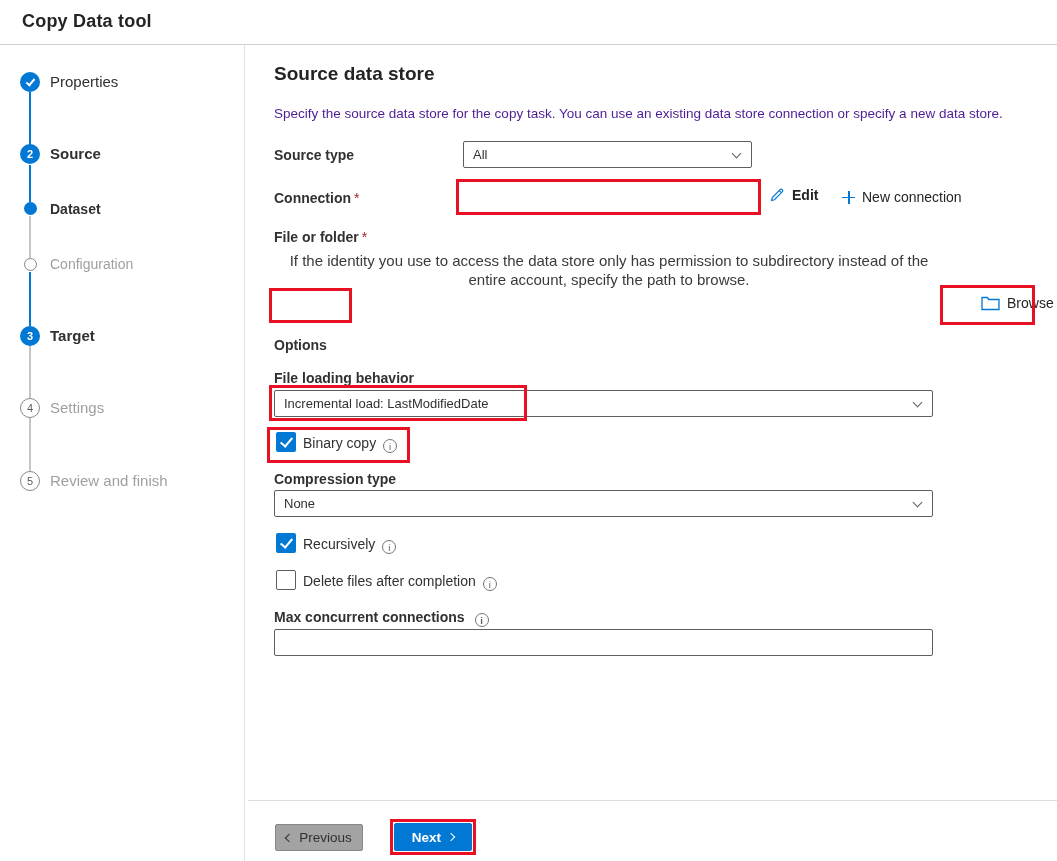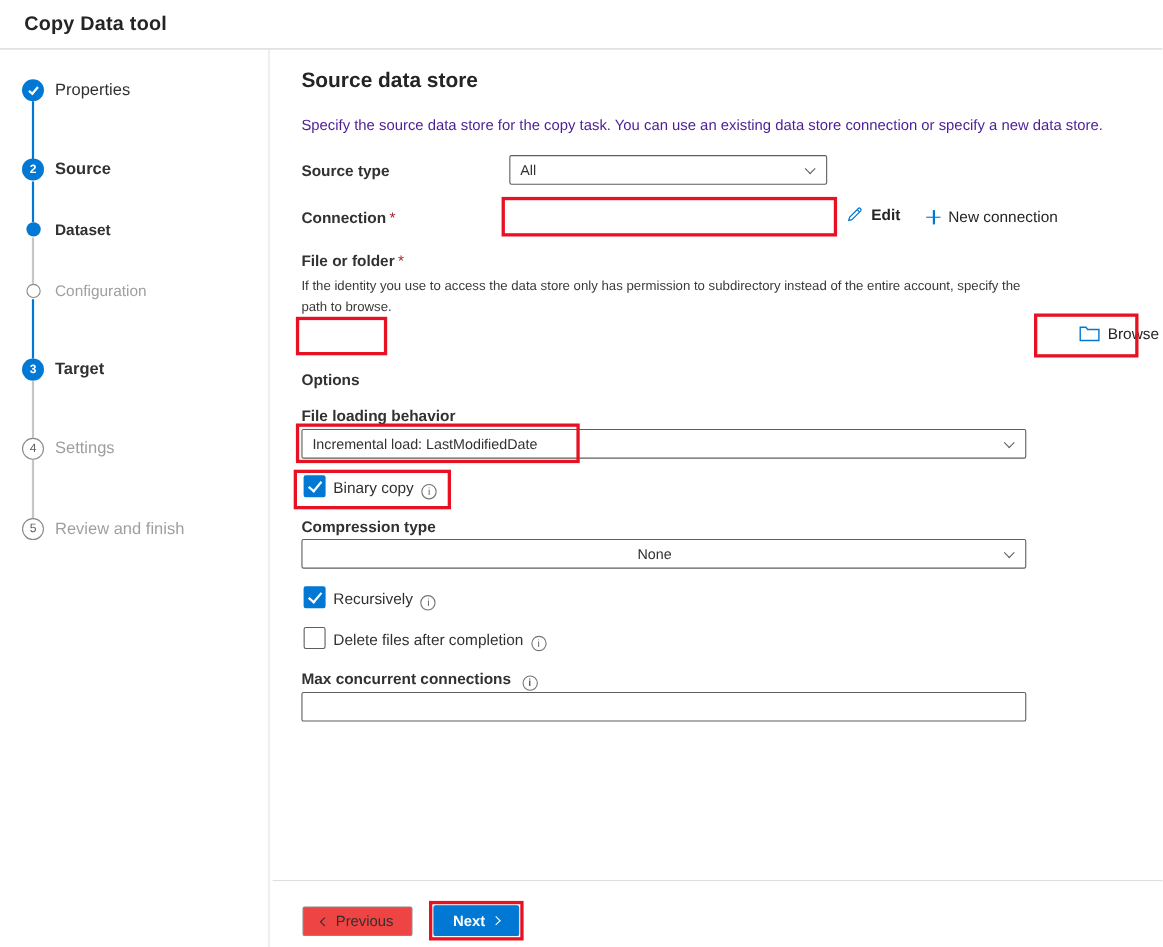--- a/index.html
+++ b/index.html
@@ -27,21 +27,21 @@
   .step-label.bold { font-weight:700; }
   .step-label.sub { font-size:14px; }
   .step-label.dim { color:#a19f9d; }
 
   
   .main-title { position:absolute; left:274px; top:63px; font-size:19px; font-weight:700; color:#252423; }
   .main-desc { position:absolute; left:274px; top:106px; font-size:13.5px; color:#4c1d95; }
   .field-label { position:absolute; font-size:14px; font-weight:700; color:#323130; }
   .field-label .req { color:#a4262c; font-weight:400; margin-left:3px; }
   .plain-label { position:absolute; font-size:14px; font-weight:700; color:#323130; }
-  .help-text { position:absolute; font-size:12px; color:#3b3a39; line-height:19px; }
+  .help-text { position:absolute; font-size:15px; color:#3b3a39; line-height:19px;text-align:center; }
 
   .dropdown { position:absolute; height:27px; border:1px solid #605e5c; border-radius:2px; background:#fff;
               display:flex; align-items:center; padding:0 26px 0 9px; font-size:13px; color:#323130; cursor:pointer; }
   .chev { position:absolute; right:11px; top:8px; width:7px; height:7px;
           border-right:1.2px solid #605e5c; border-bottom:1.2px solid #605e5c; transform:rotate(45deg); }
   .textbox { position:absolute; height:27px; border:1px solid #605e5c; border-radius:2px; background:#fff;
              font-size:13px; color:#323130; padding:0 9px; font-family:inherit; }
 
   .link-row { position:absolute; display:flex; align-items:center; font-size:14px; color:#252423; cursor:pointer; }
   .link-row .txt { margin-left:7px; }
@@ -58,21 +58,21 @@
   .info-icon { display:inline-block; width:14px; height:14px; border:1px solid #767371; border-radius:50%;
                color:#605e5c; font-size:9.5px; text-align:center; line-height:13px; vertical-align:-2px; margin-left:7px; }
 
   
   .anno { position:absolute; border:3px solid #e81123; pointer-events:none; }
 
   
   .footer-divider { position:absolute; left:248px; top:800px; width:809px; height:1px; background:#e1dfdd; }
   .btn { position:absolute; display:flex; align-items:center; justify-content:center; font-size:13.5px;
          border-radius:2px; cursor:pointer; font-family:inherit; }
-  .btn-secondary { left:275px; top:824px; width:100px; height:27px; background:#ef4444; border:1px solid #8a8886; color:#323130; }
+  .btn-secondary { left:275px; top:824px; width:88px; height:27px; background:#a3a3a3; border:1px solid #8a8886; color:#323130; }
   .btn-primary { left:394px; top:823px; width:78px; height:28px; background:#0078d4; border:1px solid #0078d4; color:#fff; font-weight:600; }
   .chev-l { display:inline-block; width:6px; height:6px; border-left:1.4px solid #323130; border-bottom:1.4px solid #323130;
             transform:rotate(45deg); margin-right:7px; }
   .chev-r { display:inline-block; width:6px; height:6px; border-right:1.4px solid #fff; border-top:1.4px solid #fff;
             transform:rotate(45deg); margin-left:7px; }
 </style>
 </head>
 <body>
 
 <div class="page">
@@ -167,21 +167,21 @@
   <div class="plain-label" style="left:274px; top:370px;">File loading behavior</div>
   <div class="dropdown" style="left:274px; top:390px; width:659px;">
     <span>Incremental load: LastModifiedDate</span>
     <span class="chev"></span>
   </div>
 
   <span class="checkbox checked" style="left:276px; top:432px;"></span>
   <span class="cb-label" style="left:303px; top:435px;"><span>Binary copy</span><span class="info-icon">i</span></span>
 
   <div class="plain-label" style="left:274px; top:471px;">Compression type</div>
-  <div class="dropdown" style="left:274px; top:490px; width:659px;justify-content:center;">
+  <div class="dropdown" style="left:274px; top:490px; width:659px;">
     <span>None</span>
     <span class="chev"></span>
   </div>
 
   <span class="checkbox checked" style="left:276px; top:533px;"></span>
   <span class="cb-label" style="left:303px; top:536px;"><span>Recursively</span><span class="info-icon">i</span></span>
 
   <span class="checkbox unchecked" style="left:276px; top:570px;"></span>
   <span class="cb-label" style="left:303px; top:573px;"><span>Delete files after completion</span><span class="info-icon">i</span></span>
 

